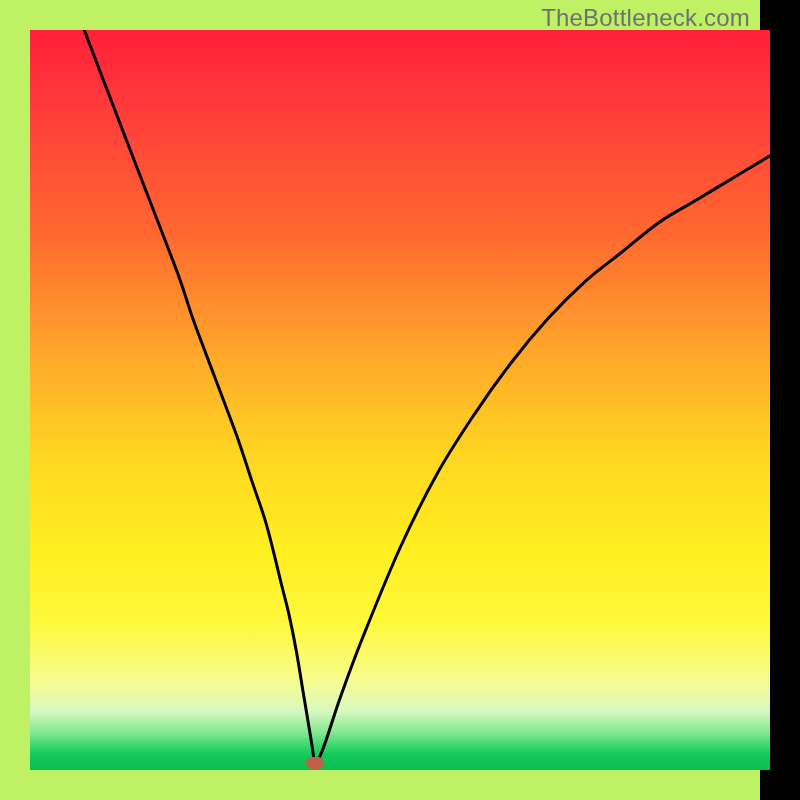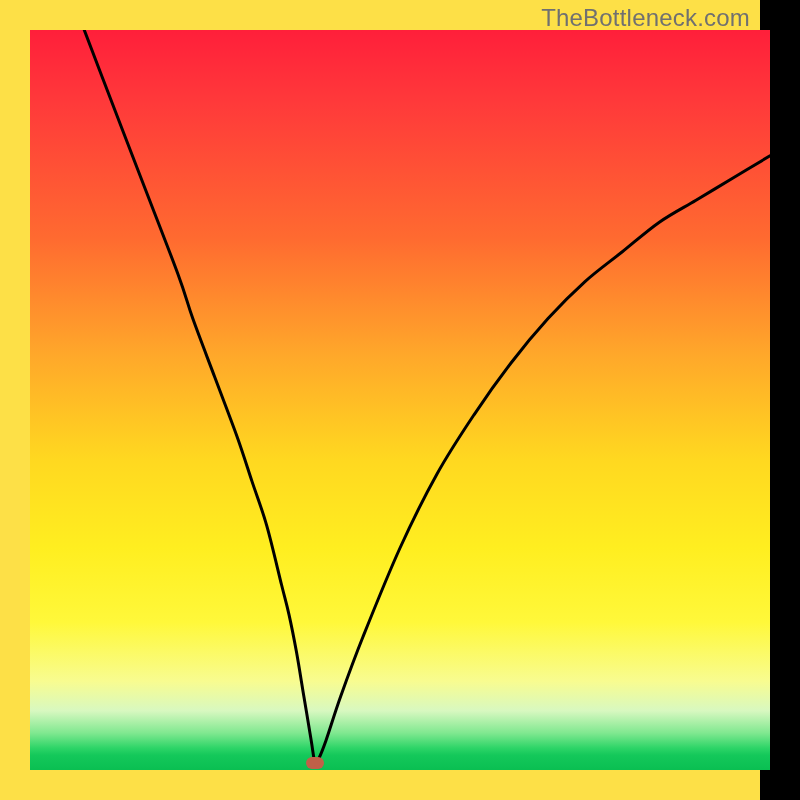--- a/index.html
+++ b/index.html
@@ -7,21 +7,21 @@
     padding: 0;
     width: 800px;
     height: 800px;
     background: #000;
     font-family: Arial, Helvetica, sans-serif;
   }
   .container {
     position: relative;
     width: 760px;
     height: 800px;
-    background: #fde047;
+    background: #bef264;
   }
   .watermark {
     position: absolute;
     top: 4px;
     right: 10px;
     color: #707070;
     font-size: 24px;
     font-weight: 400;
     letter-spacing: 0.2px;
     z-index: 10;

